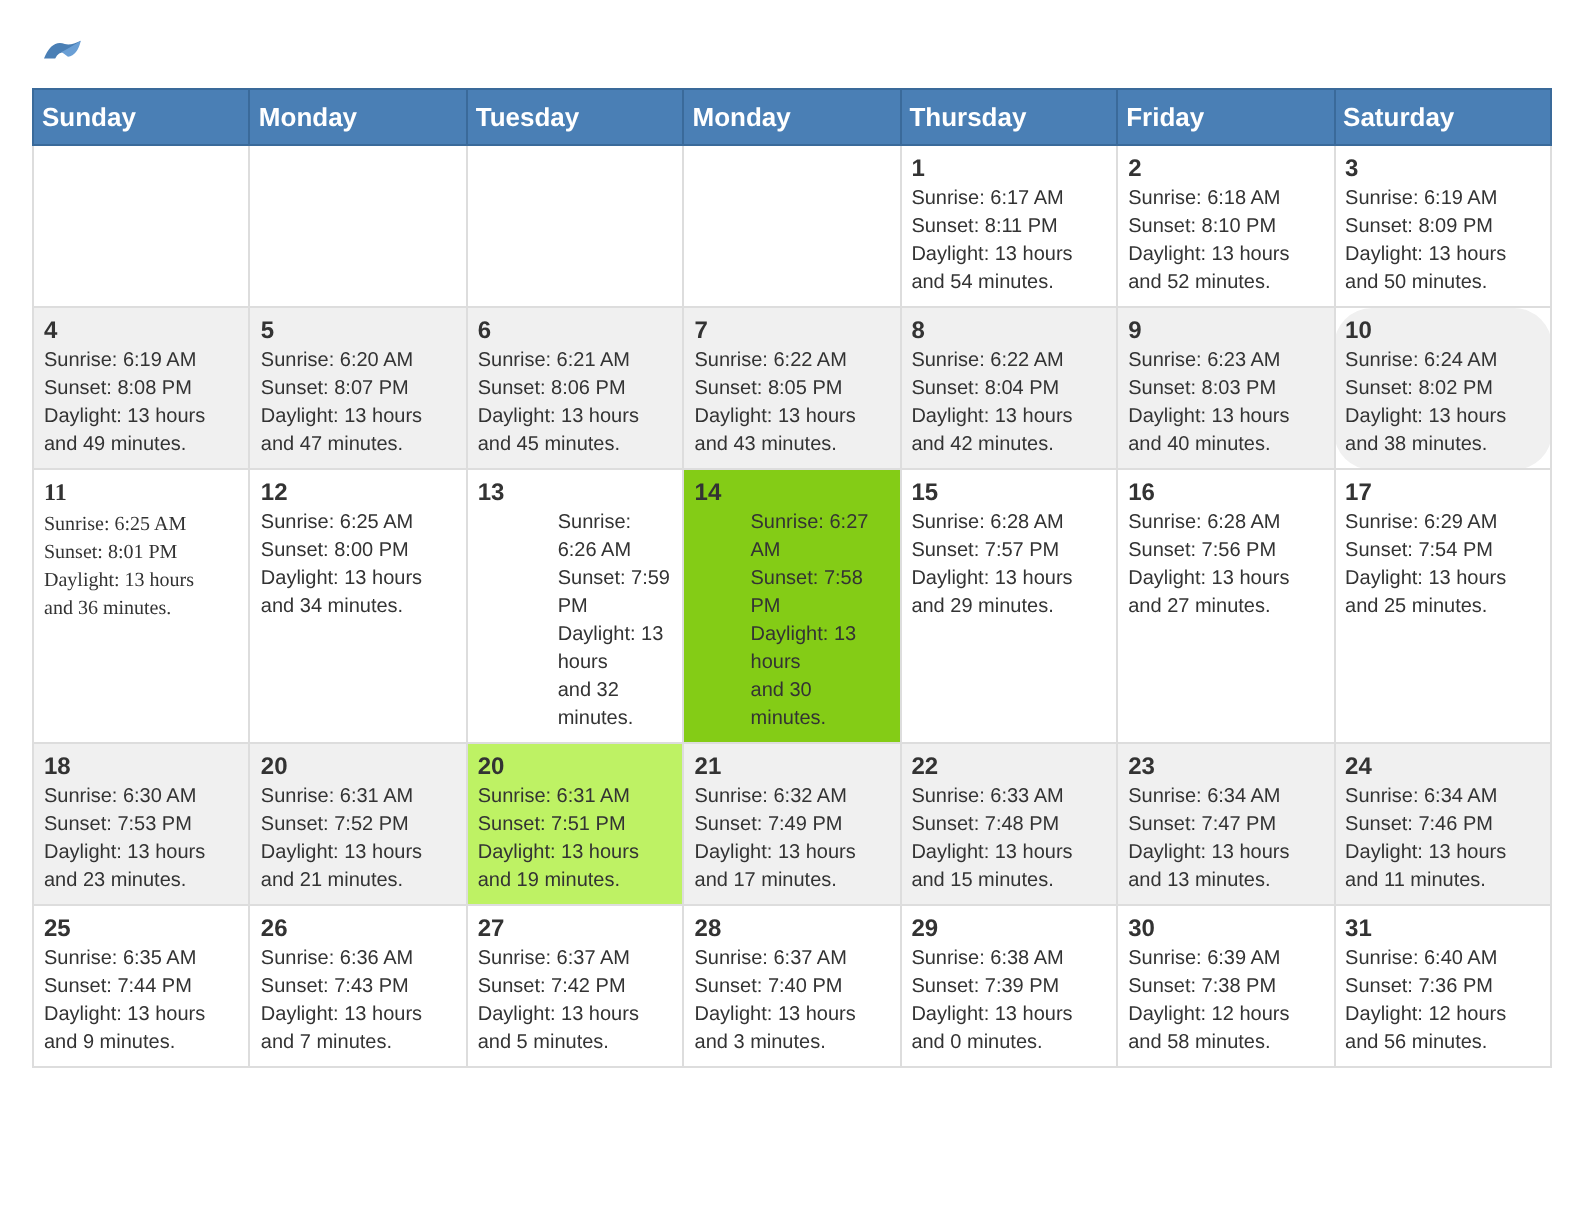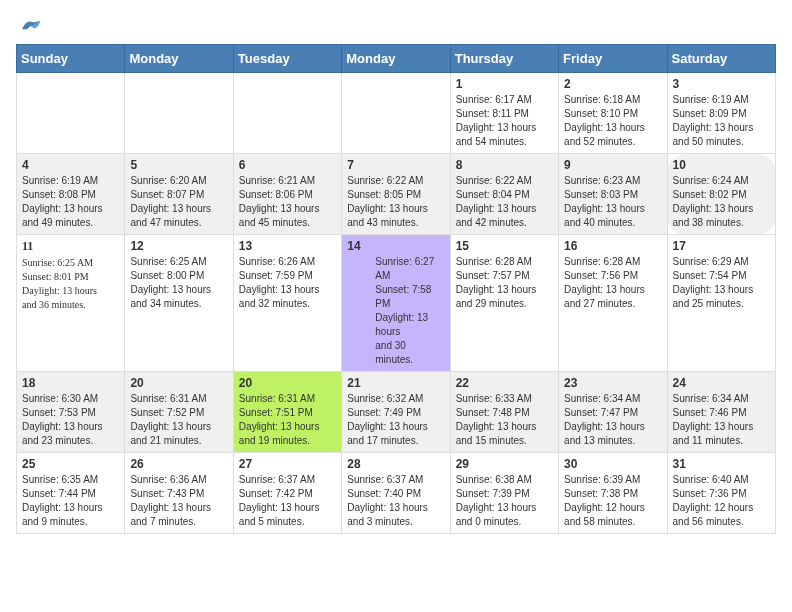--- a/index.html
+++ b/index.html
@@ -227,26 +227,26 @@
         </td>
         <td style="background-color: rgb(255, 255, 255);">
           <span class="day-number">12</span>
           <div class="day-info" style="white-space: pre-line;">Sunrise: 6:25 AM
 Sunset: 8:00 PM
 Daylight: 13 hours
 and 34 minutes.</div>
         </td>
         <td style="background-color: rgb(255, 255, 255);">
           <span class="day-number">13</span>
-          <div class="day-info" style="white-space: pre-line;">Sunrise: 6:26 AM
+          <div class="day-info" style="white-space: pre-line; margin-left: 40px;">Sunrise: 6:26 AM
 Sunset: 7:59 PM
 Daylight: 13 hours
 and 32 minutes.</div>
         </td>
-        <td style="background-color: #c4b5fd;">
+        <td style="background-color: #84cc16;">
           <span class="day-number">14</span>
           <div class="day-info" style="white-space: pre-line; margin-left: 28px;">Sunrise: 6:27 AM
 Sunset: 7:58 PM
 Daylight: 13 hours
 and 30 minutes.</div>
         </td>
         <td style="background-color: rgb(255, 255, 255);">
           <span class="day-number">15</span>
           <div class="day-info" style="white-space: pre-line;">Sunrise: 6:28 AM
 Sunset: 7:57 PM

